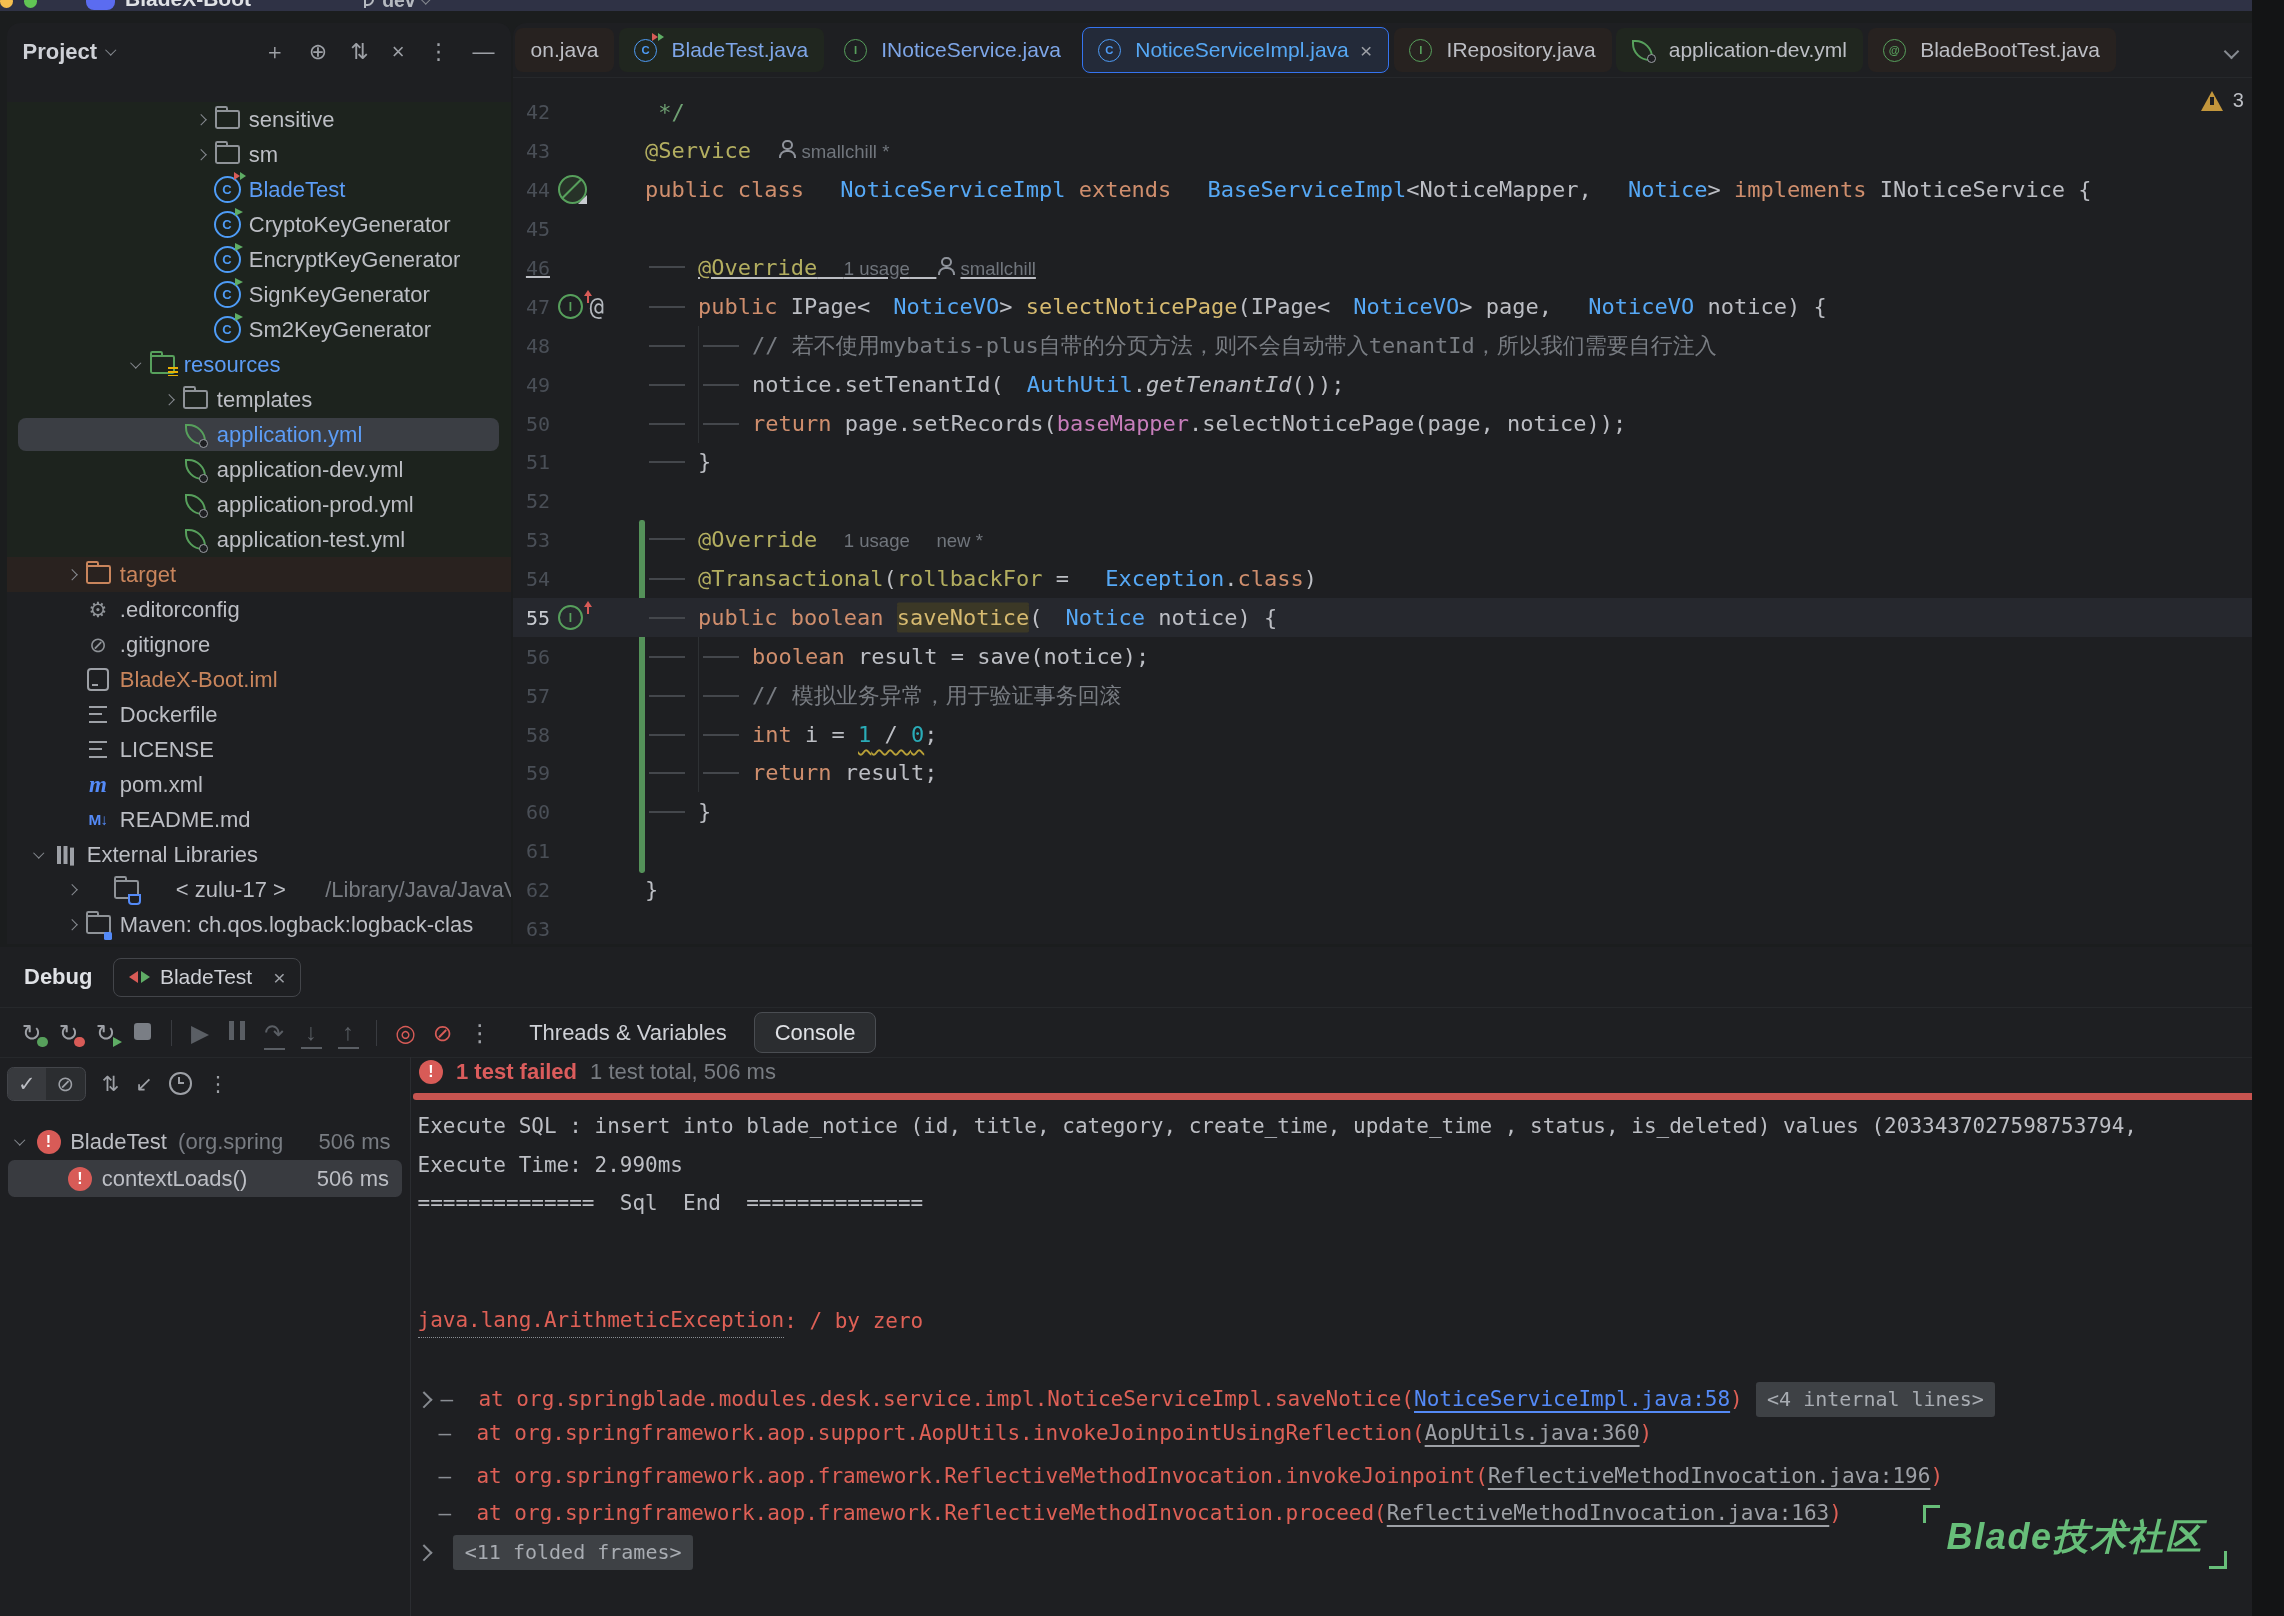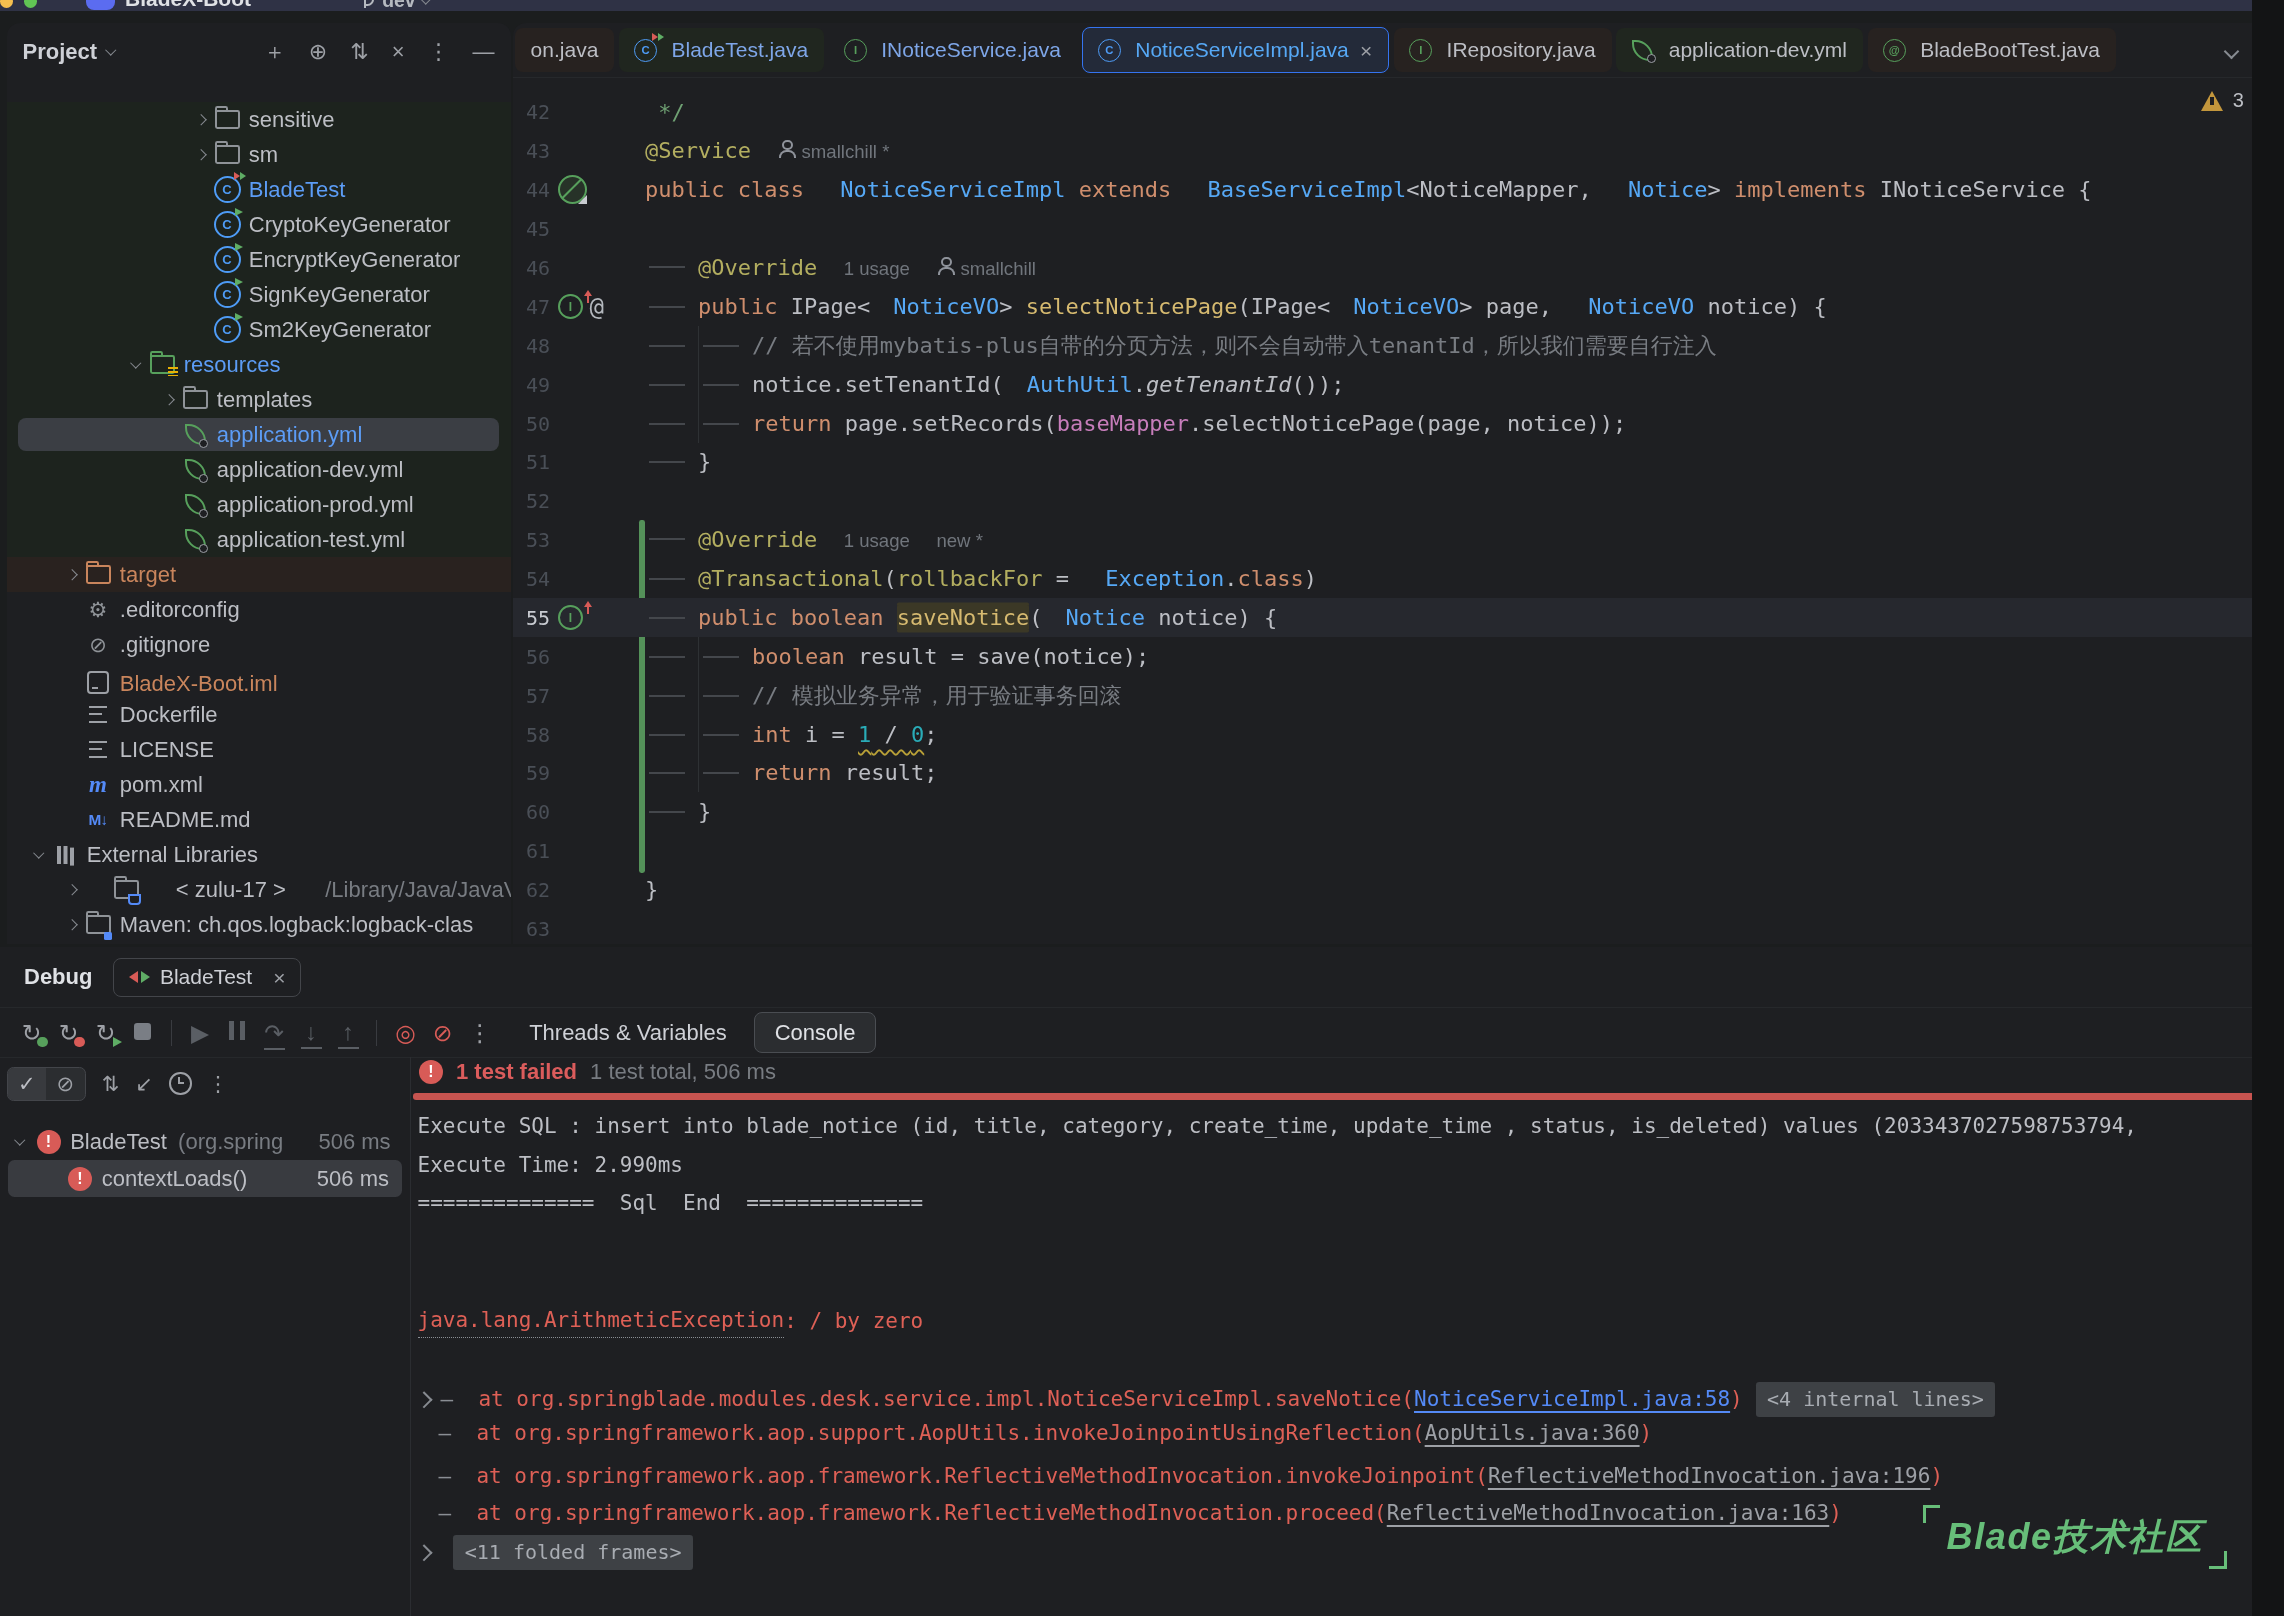--- a/index.html
+++ b/index.html
@@ -304,21 +304,21 @@
         <div class="trow" style="padding-left: 53px;">
           <span class="chevcol"></span>
           <span class="ic">⚙</span>
           <span class="tlab">.editorconfig</span>
         </div>
         <div class="trow" style="padding-left: 53px;">
           <span class="chevcol"></span>
           <span class="ic">⊘</span>
           <span class="tlab">.gitignore</span>
         </div>
-        <div class="trow" style="padding-left: 53px; align-items: flex-end;">
+        <div class="trow" style="padding-left: 53px;">
           <span class="chevcol"></span>
           <span class="ic">
             <span class="modic"></span>
           </span>
           <span class="tlab orange">BladeX-Boot.iml</span>
         </div>
         <div class="trow" style="padding-left: 53px;">
           <span class="chevcol"></span>
           <span class="ic">
             <span class="linesic"></span>
@@ -437,21 +437,21 @@
           <span class="gic">
             <span class="gspring"></span>
           </span>
           <span class="ctext"><span class="seg c-kw">public</span><span class="seg c-pl"> </span><span class="seg c-kw">class</span><span class="seg c-pl"> </span><span class="seg c-cls">NoticeServiceImpl</span><span class="seg c-pl"> </span><span class="seg c-kw">extends</span><span class="seg c-pl"> </span><span class="seg c-cls">BaseServiceImpl</span><span class="seg c-pl">&lt;</span><span class="seg c-typ">NoticeMapper</span><span class="seg c-pl">, </span><span class="seg c-cls">Notice</span><span class="seg c-pl">&gt; </span><span class="seg c-kw">implements</span><span class="seg c-pl"> </span><span class="seg c-typ">INoticeService</span><span class="seg c-pl"> {</span></span>
         </div>
         <div class="cline" style="top: 131px;">
           <span class="ln">45</span>
           <span class="gic"></span>
           <span class="ctext"></span>
         </div>
-        <div class="cline" style="top: 170px;">
+        <div class="cline" style="top: 170px; text-decoration: underline;">
           <span class="ln">46</span>
           <span class="gic"></span>
           <span class="ctext"><span class="tab-ws"></span><span class="seg c-ann">@Override</span><span class="seg c-pl">  </span><span class="seg c-inlay">1 usage</span><span class="seg c-pl">  </span><span class="person"></span><span class="seg c-inlay">smallchill</span></span>
         </div>
         <div class="cline" style="top: 209px;">
           <span class="ln">47</span>
           <span class="gic">
             <span class="gimpl">I</span>
             <span class="gat">@</span>
           </span>

